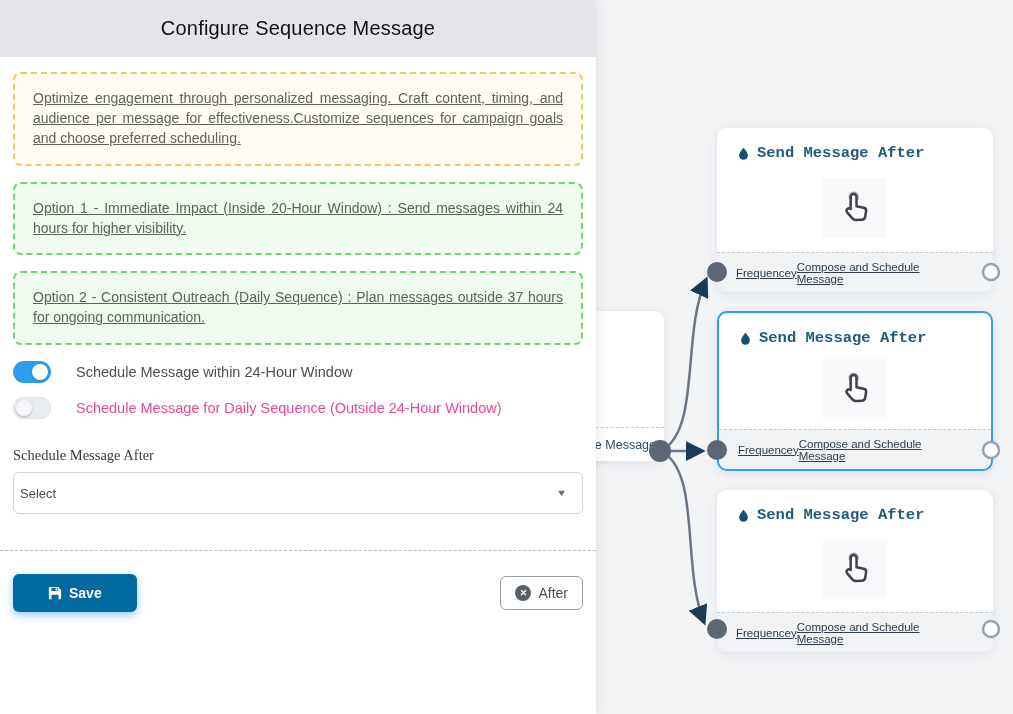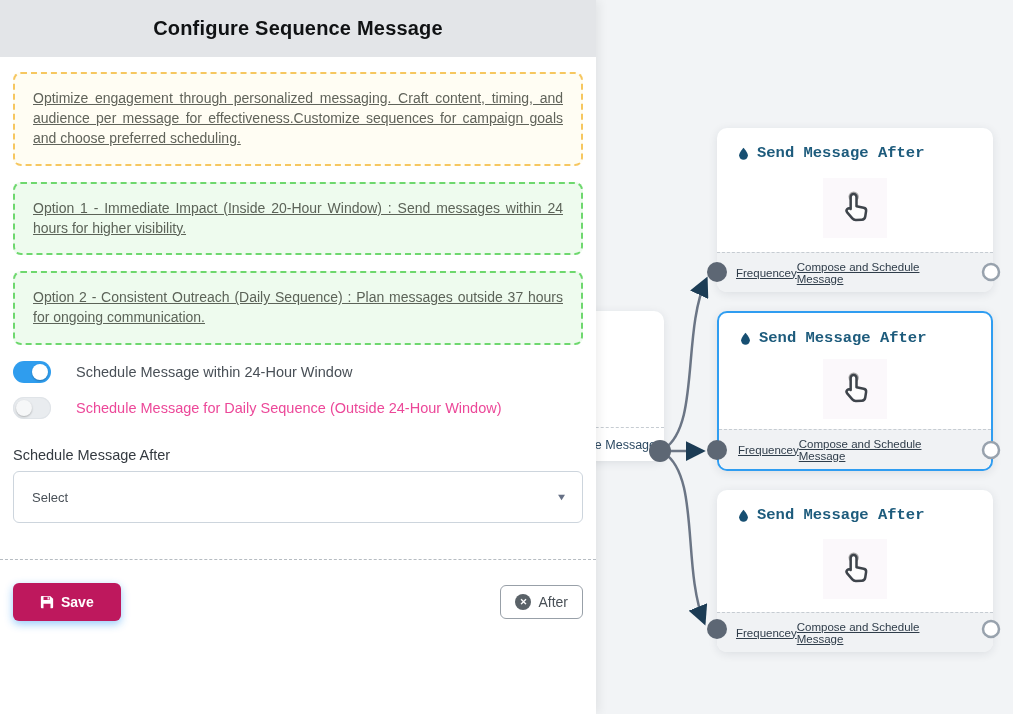--- a/index.html
+++ b/index.html
@@ -25,47 +25,47 @@
   .source-card .src-footer { position:absolute; bottom:0; left:0; right:0; height:34px;
                  border-top:1px dashed #c6ccd2; display:flex; align-items:center; justify-content:flex-end;
                  padding-right:8px; font-size:12.5px; color:#2d4a63; }
   .edges { position:absolute; left:0; top:0; pointer-events:none; }
   .edge { stroke:#6b7585; stroke-width:2.5; fill:none; stroke-linecap:round; }
 
   
   .config-panel { position:absolute; left:0; top:0; width:596px; height:714px; background:#fff;
                   box-shadow:3px 0 10px rgba(0,0,0,.07); }
   .dlg-header { height:57px; background:#e3e5e8; display:flex; align-items:center; justify-content:center; }
-  .dlg-header h1 { font-size:20px; font-weight:700; color:#101214; letter-spacing:.2px; }
+  .dlg-header h1 { font-size:20px; font-weight:400; color:#101214; letter-spacing:.2px; }
   .dlg-body { padding:15px 13px 0 13px; }
   .note { border-radius:8px; padding:15px 18px; font-size:14px; line-height:1.42;
           text-align:justify; margin-bottom:16px;text-decoration:underline; }
   .note-yellow { border:2px dashed #f6c760; background:#fffdf3; color:#60635a; }
   .note-green  { border:2px dashed #6ed86e; background:#eefbee; color:#5c6358; }
   .toggle-row { display:flex; align-items:center; gap:25px; margin:14px 0 0 0; }
   .toggle { position:relative; width:38px; height:22px; border-radius:11px; flex:0 0 auto; cursor:pointer; }
   .toggle.on  { background:#2f9dee; }
   .toggle.off { background:#e9ecef; box-shadow:inset 0 0 0 1px #e0e4e8; }
   .knob { position:absolute; top:3px; width:16px; height:16px; border-radius:50%; background:#fff;
           box-shadow:0 1px 2px rgba(0,0,0,.25); }
   .toggle.on  .knob { right:3px; }
   .toggle.off .knob { left:3px; background:#f6f7f8; }
   .tog-label { font-size:14.5px; color:#495057; }
   .tog-label.muted { color:#ec4899; }
-  .field-label { margin-top:28px; font-size:14.5px; color:#343a40; }
-  .select-box { margin-top:8px; height:52px; border:1px solid #cdd5dd; border-radius:6px;
+  .field-label { margin-top:28px; font-size:14.5px; color:#343a40;font-family:Liberation Serif, serif; }
+  .select-box { margin-top:8px; height:42px; border:1px solid #cdd5dd; border-radius:6px;
                 display:flex; align-items:center; justify-content:space-between;
-                padding:0 16px 0 18px; cursor:pointer; background:#fff; }
+                padding:0 16px 0 6px; cursor:pointer; background:#fff; }
   .select-box .value { font-size:13px; color:#495057; }
   .select-box .caret { font-size:9px; color:#667085; transform:scaleX(1.3); }
   .divider { border-top:1px dashed #b6bcc2; margin:36px -13px 0 -13px; }
   .btn-row { display:flex; align-items:center; justify-content:space-between; margin-top:23px; }
   .btn { display:inline-flex; align-items:center; gap:7px; border-radius:6px; cursor:pointer;
          font-size:14px; border:none; }
-  .btn-save { background:#be185d; color:#fff; font-weight:700; padding:11px 27px;
+  .btn-save { background:#0369a1; color:#fff; font-weight:700; padding:11px 35px;
               box-shadow:0 3px 8px rgba(23,137,243,.45); }
   .btn-close { background:#fff; color:#495057; border:1px solid #98a0a8; padding:8px 14px; }
   .x-circle { width:16px; height:16px; border-radius:50%; background:#5a6268; color:#fff;
               display:inline-flex; align-items:center; justify-content:center;
               font-size:9px; font-weight:700; line-height:1; }
 </style>
 </head>
 <body>
 
 <div class="stage">

